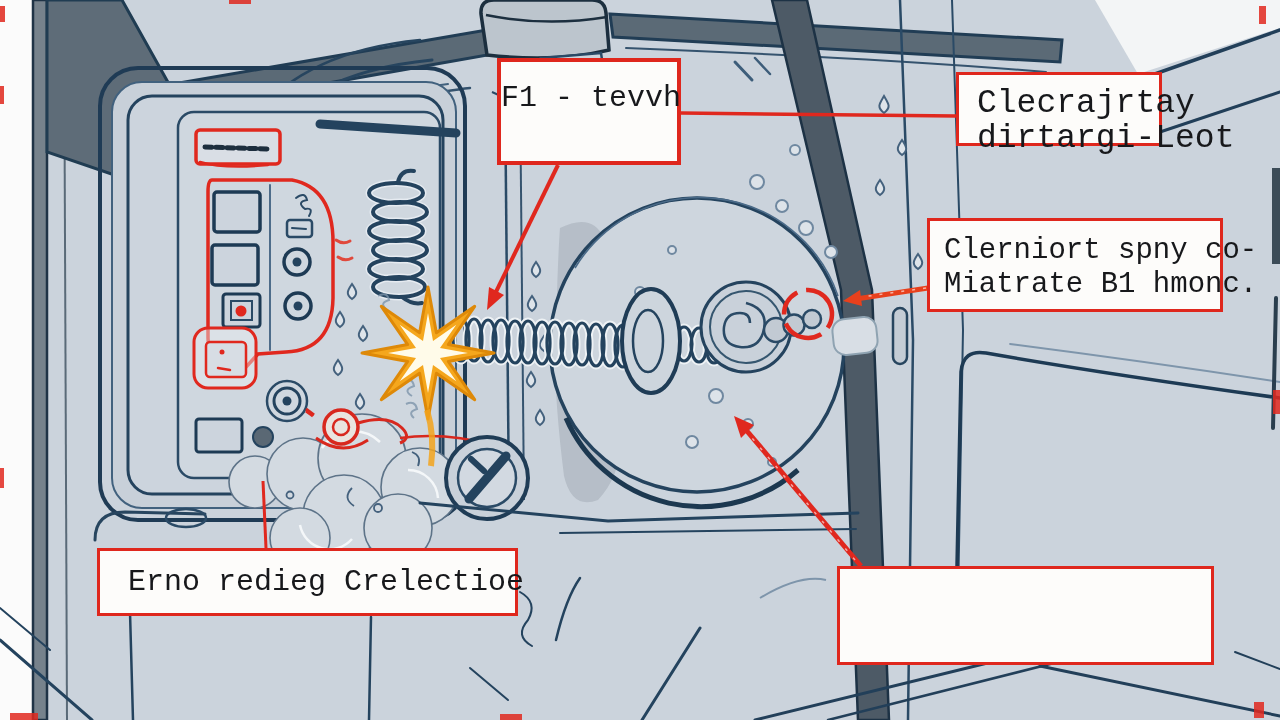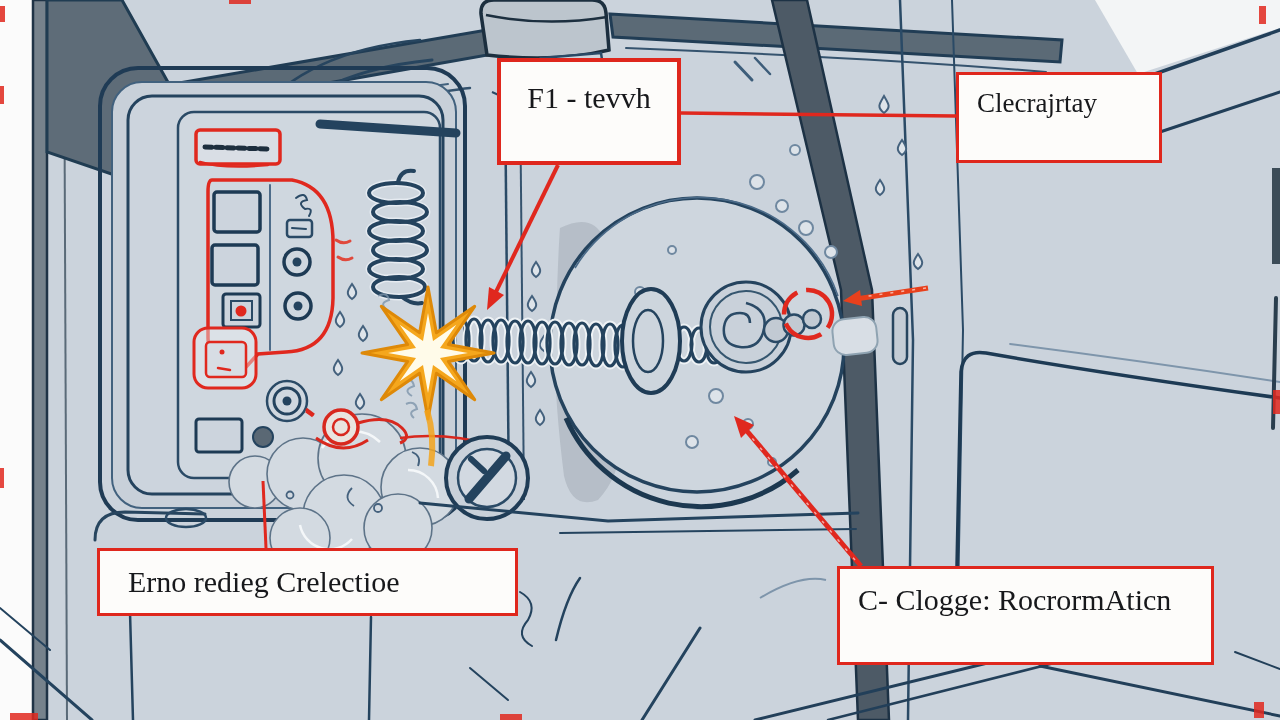--- a/index.html
+++ b/index.html
@@ -1,24 +1,24 @@
 <!DOCTYPE html>
 <html><head>
 <meta charset="utf-8">
 <style>
   html,body{margin:0;padding:0;background:#ffffff;}
   #stage{position:relative;width:1280px;height:720px;overflow:hidden;
-         font-family:Liberation Serif, serif;background:#f7f8f7;}
+         font-family:Liberation Mono, monospace;background:#f7f8f7;}
   #art{position:absolute;left:0;top:0;}
   .callout{position:absolute;box-sizing:border-box;background:#fdfcfa;
            border:3px solid #df271d;color:#17181b;z-index:5;}
   .cl{white-space:nowrap;}
   #c1{left:497px;top:58px;width:184px;height:107px;border-width:4px;
       text-align:center;font-size:30px;padding-top:13px;line-height:46px;}
-  #c2{left:956px;top:72px;width:206px;height:91px;font-size:27px;
+  #c2{left:956px;top:72px;width:206px;height:74px;font-size:33px;
       padding:11px 0 0 18px;line-height:35px;}
   #c3{left:927px;top:218px;width:296px;height:94px;font-size:29px;
       padding:13px 0 0 14px;line-height:34px;}
   #c4{left:97px;top:548px;width:421px;height:68px;font-size:30px;
       padding:14px 0 0 28px;line-height:34px;}
   #c5{left:837px;top:566px;width:377px;height:99px;font-size:30px;
       padding:13px 0 0 18px;line-height:36px;}
 </style>
 </head>
 <body>
@@ -347,21 +347,25 @@
     <rect x="500" y="714" width="22" height="6"></rect>
     <rect x="1254" y="702" width="10" height="16"></rect>
   </g>
 </svg>
 
 <div class="callout" id="c1">
   <div class="cl">F1 - tevvh</div>
 </div>
 <div class="callout" id="c2">
   <div class="cl">Clecrajrtay</div>
+  <div class="cl">dirtargi-Leot</div>
+</div>
+<div class="callout" id="c3">
+  <div class="cl">Clerniort spny co-</div>
+  <div class="cl">Miatrate  B1 hmonc.</div>
 </div>
 <div class="callout" id="c4">
   <div class="cl">Erno redieg Crelectioe</div>
 </div>
 <div class="callout" id="c5">
-  <div class="cl">C- Clogge: RocrormAticn</div>
 </div>
 
 </div>
 
 </body></html>

